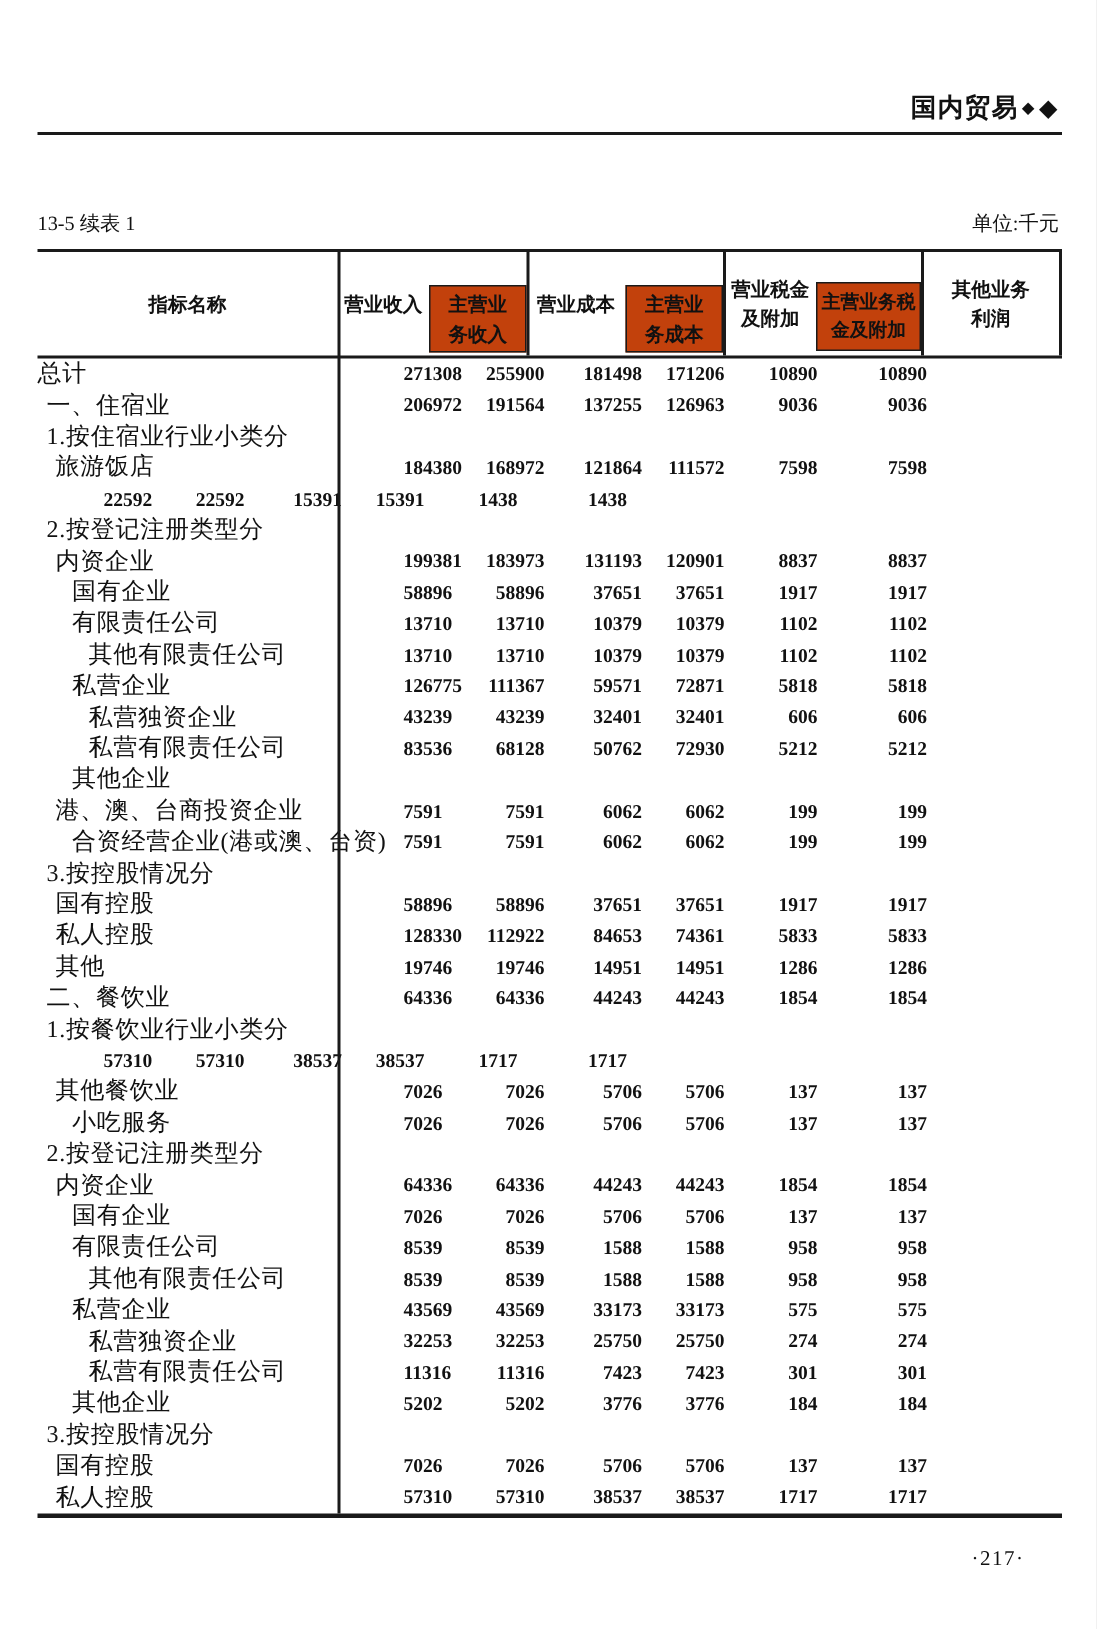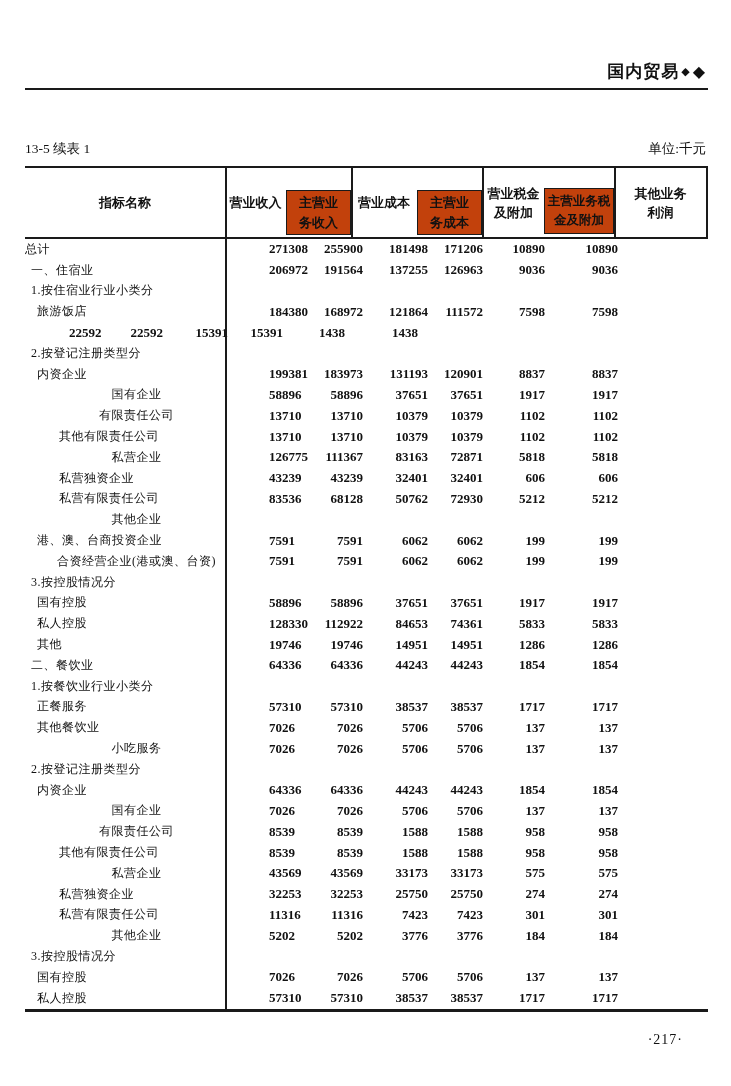--- a/index.html
+++ b/index.html
@@ -44,27 +44,27 @@
   }
   .vline{position:absolute;top:0;width:1.5px;background:#1a1a1a;}
   .vhead{height:69px;}
   .vbody{position:absolute;left:200px;top:0;bottom:0;width:1.5px;background:#1a1a1a;z-index:1;}
   .hright{position:absolute;left:681px;top:0;width:1.5px;height:69px;background:#1a1a1a;}
   
   .tbody{position:relative;height:770px;display:flex;flex-direction:column;}
   .trow{display:flex;height:20.81px;align-items:center;flex:none;}
   .tlabel{
     width:200px;flex:none;box-sizing:border-box;
-    font-size:12px;letter-spacing:0.5px;
+    font-size:16px;letter-spacing:0.5px;
     white-space:nowrap;overflow:visible;
   }
   .ind0{padding-left:0px;}
   .ind1{padding-left:6px;}
   .ind2{padding-left:12px;}
-  .ind3{padding-left:23px;text-align:center;}
+  .ind3{padding-left:23px;}
   .ind4{padding-left:34px;}
   .tcell{
     flex:none;box-sizing:border-box;text-align:right;
     font-size:13px;font-weight:600;padding-right:2px;
     font-family:"Liberation Serif","DejaVu Serif",serif;
   }
   .c0{width:72px;padding-left:44px;}
   .c1{width:68px;}
   .c2{width:65px;}
   .c3{width:55px;}
@@ -219,21 +219,21 @@
           <div class="tcell c2">10379</div>
           <div class="tcell c3">10379</div>
           <div class="tcell c4">1102</div>
           <div class="tcell c5">1102</div>
           <div class="tcell c6"></div>
         </div>
         <div class="trow">
           <div class="tlabel ind3">私营企业</div>
           <div class="tcell c0">126775</div>
           <div class="tcell c1">111367</div>
-          <div class="tcell c2">83163</div>
+          <div class="tcell c2">59571</div>
           <div class="tcell c3">72871</div>
           <div class="tcell c4">5818</div>
           <div class="tcell c5">5818</div>
           <div class="tcell c6"></div>
         </div>
         <div class="trow">
           <div class="tlabel ind4">私营独资企业</div>
           <div class="tcell c0">43239</div>
           <div class="tcell c1">43239</div>
           <div class="tcell c2">32401</div>
@@ -336,21 +336,20 @@
           <div class="tlabel ind1">1.按餐饮业行业小类分</div>
           <div class="tcell c0"></div>
           <div class="tcell c1"></div>
           <div class="tcell c2"></div>
           <div class="tcell c3"></div>
           <div class="tcell c4"></div>
           <div class="tcell c5"></div>
           <div class="tcell c6"></div>
         </div>
         <div class="trow">
-          <div class="tlabel ind2">正餐服务</div>
           <div class="tcell c0">57310</div>
           <div class="tcell c1">57310</div>
           <div class="tcell c2">38537</div>
           <div class="tcell c3">38537</div>
           <div class="tcell c4">1717</div>
           <div class="tcell c5">1717</div>
           <div class="tcell c6"></div>
         </div>
         <div class="trow">
           <div class="tlabel ind2">其他餐饮业</div>

